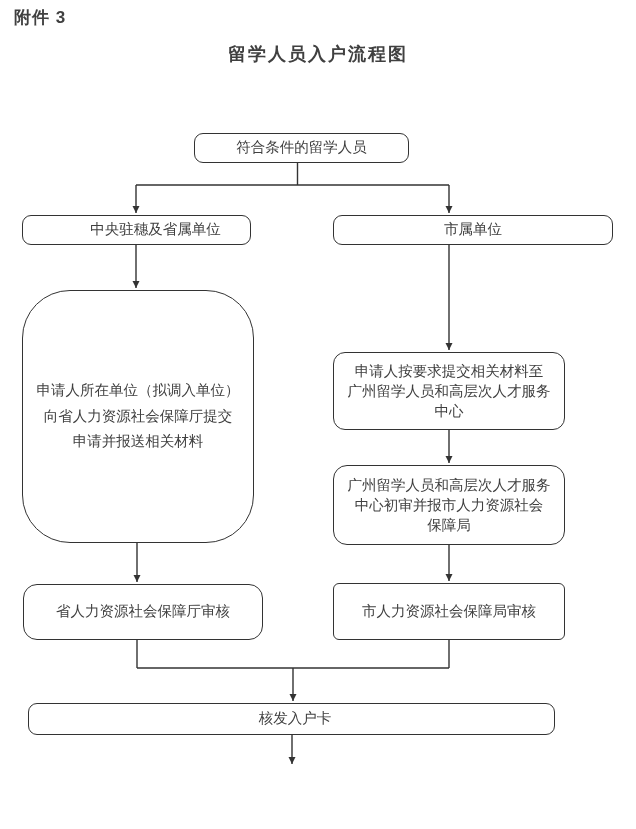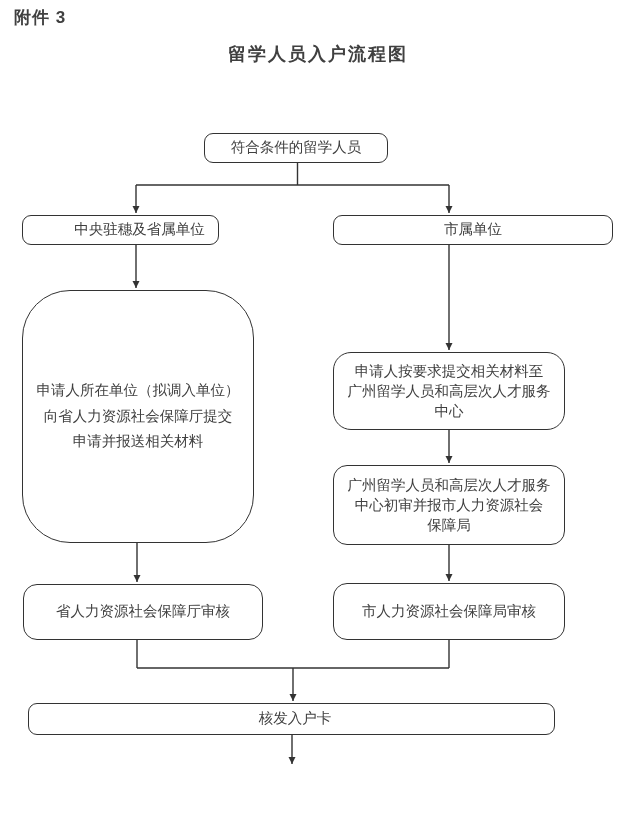--- a/index.html
+++ b/index.html
@@ -51,28 +51,28 @@
     background: #ffffff;
     display: flex;
     align-items: center;
     justify-content: center;
     text-align: center;
     font-size: 14.5px;
     line-height: 1.45;
     white-space: pre-line;
     padding: 2px 6px;
   }
-  .node-start           { left: 204px; top: 133px; width: 184px; height: 30px; }
-  .node-central         { left:  22px; top: 215px; width: 197px; height: 30px; padding-left: 44px; }
+  .node-start           { left: 194px; top: 133px; width: 215px; height: 30px; }
+  .node-central         { left:  22px; top: 215px; width: 229px; height: 30px; padding-left: 44px; }
   .node-municipal       { left: 333px; top: 215px; width: 280px; height: 30px; }
   .node-prov-submit     { left:  22px; top: 290px; width: 232px; height: 253px; border-radius: 48px; line-height: 1.75; }
-  .node-muni-submit     { left: 333px; top: 352px; width: 232px; height: 78px;  border-radius: 18px; line-height: 1.4; }
+  .node-muni-submit     { left: 333px; top: 352px; width: 232px; height: 78px;  border-radius: 12px; line-height: 1.4; }
   .node-center-review   { left: 333px; top: 465px; width: 232px; height: 80px;  border-radius: 14px; line-height: 1.4; }
   .node-prov-audit      { left:  23px; top: 584px; width: 240px; height: 56px;  border-radius: 14px; }
-  .node-muni-audit      { left: 333px; top: 583px; width: 232px; height: 57px;  border-radius: 14px; }
+  .node-muni-audit      { left: 333px; top: 583px; width: 232px; height: 57px;  border-radius: 6px; }
   .node-issue-card      { left:  28px; top: 703px; width: 527px; height: 32px; padding-left: 13px; }
   .node-police          { left:  28px; top: 766px; width: 527px; height: 32px; }
 </style>
 </head>
 <body>
 
 <div id="page">
 
   <div class="attachment">附件 3</div>
   <div class="doc-title">留学人员入户流程图</div>

